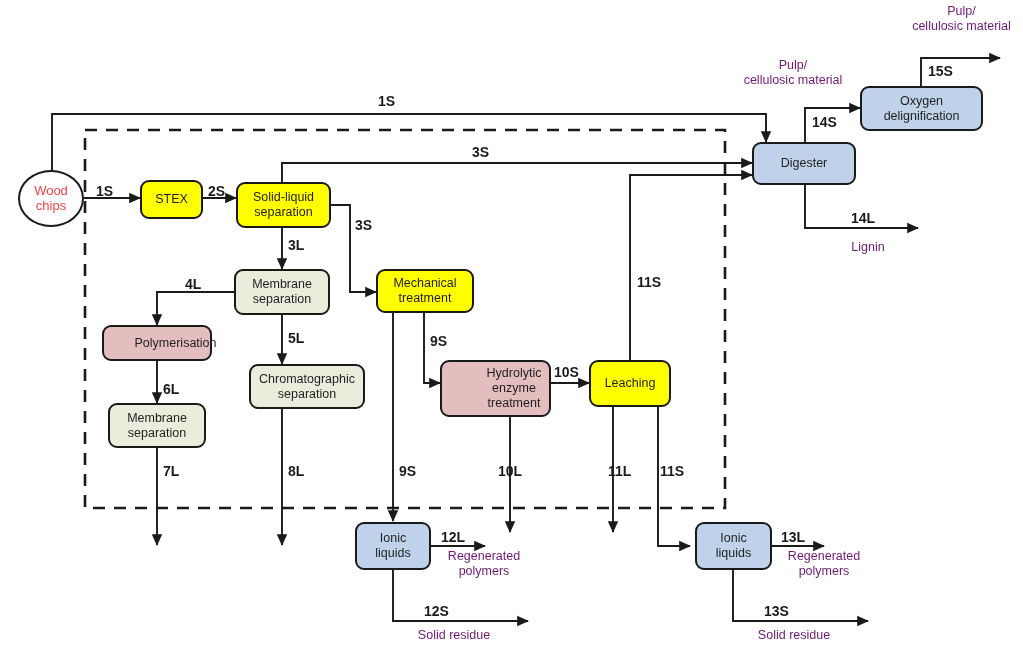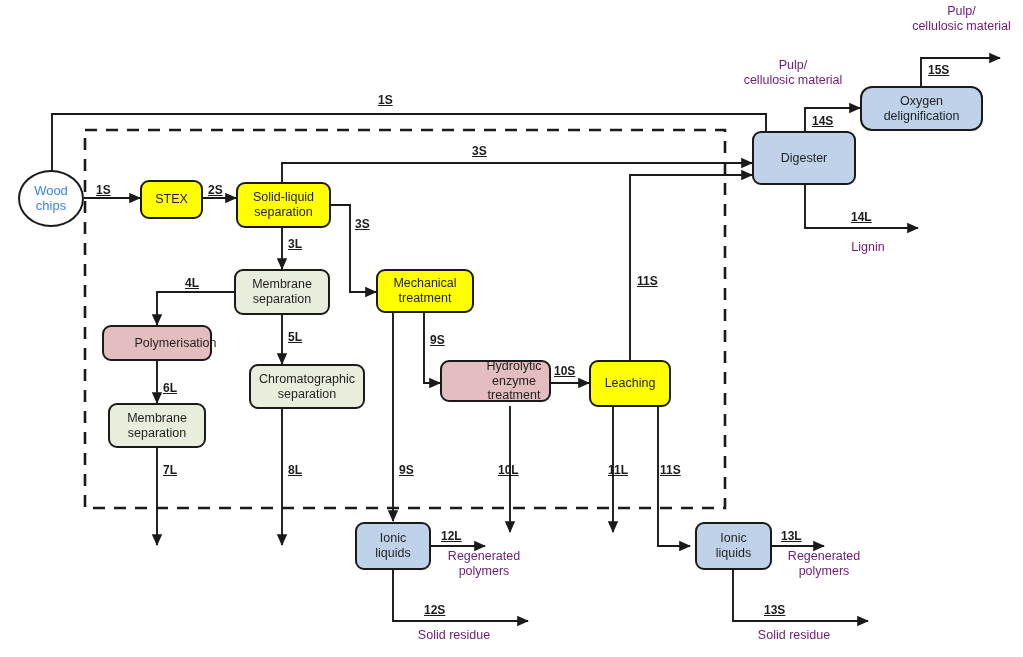--- a/index.html
+++ b/index.html
@@ -8,22 +8,22 @@
   svg{position:absolute;left:0;top:0;width:1023px;height:657px;}
   .node{position:absolute;box-sizing:border-box;border:2.2px solid #1a1a1a;border-radius:9px;
         display:flex;align-items:center;justify-content:center;text-align:center;
         font-size:12.5px;color:#1f1f1f;line-height:1.18;padding:2px 4px;}
   .node.yellow{background:#FFFF00;}
   .node.green{background:#E9EEDC;}
   .node.pink{background:#E4BEBE;padding-left:41px;}
   .node.blue{background:#BFD2E9;}
   .ellipse{position:absolute;box-sizing:border-box;border:2.2px solid #1a1a1a;border-radius:50%;
            background:#ffffff;display:flex;align-items:center;justify-content:center;
-           text-align:center;font-size:13px;color:#3b82f6;line-height:1.15;}
-  .lbl{position:absolute;font-size:12px;font-weight:bold;color:#1b1b1b;white-space:nowrap;text-decoration:underline;}
+           text-align:center;font-size:13px;color:#ef4444;line-height:1.15;}
+  .lbl{position:absolute;font-size:14px;font-weight:bold;color:#1b1b1b;white-space:nowrap;}
   .rlbl{position:absolute;font-size:12.5px;color:#701a75;white-space:nowrap;text-align:center;line-height:1.18;}
 </style>
 </head>
 <body>
 
 <div id="canvas">
 
   <svg viewBox="0 0 1023 657">
     <defs>
       <marker id="ah" viewBox="0 0 10 10" refX="9.2" refY="5" markerWidth="6.2" markerHeight="6.2" orient="auto-start-reverse">
@@ -131,36 +131,36 @@
     </div>
   </div>
 
   <div class="node yellow" style="left:376px;top:269px;width:98px;height:44px;">
     <div>
       <div>Mechanical</div>
       <div>treatment</div>
     </div>
   </div>
 
-  <div class="node pink" style="left:440px;top:360px;width:111px;height:42px;">
+  <div class="node pink" style="left:440px;top:360px;width:111px;height:57px;">
     <div>
       <div>Hydrolytic enzyme</div>
       <div>treatment</div>
     </div>
   </div>
 
   <div class="node yellow" style="left:589px;top:360px;width:82px;height:47px;">
     <span>Leaching</span>
   </div>
 
-  <div class="node blue" style="left:752px;top:131px;width:104px;height:54px;">
+  <div class="node blue" style="left:752px;top:142px;width:104px;height:43px;">
     <span>Digester</span>
   </div>
 
-  <div class="node blue" style="left:860px;top:86px;width:123px;height:45px;border-radius:12px;">
+  <div class="node blue" style="left:860px;top:86px;width:123px;height:45px;">
     <div>
       <div>Oxygen</div>
       <div>delignification</div>
     </div>
   </div>
 
   <div class="node blue" style="left:355px;top:522px;width:76px;height:48px;">
     <div>
       <div>Ionic</div>
       <div>liquids</div>

